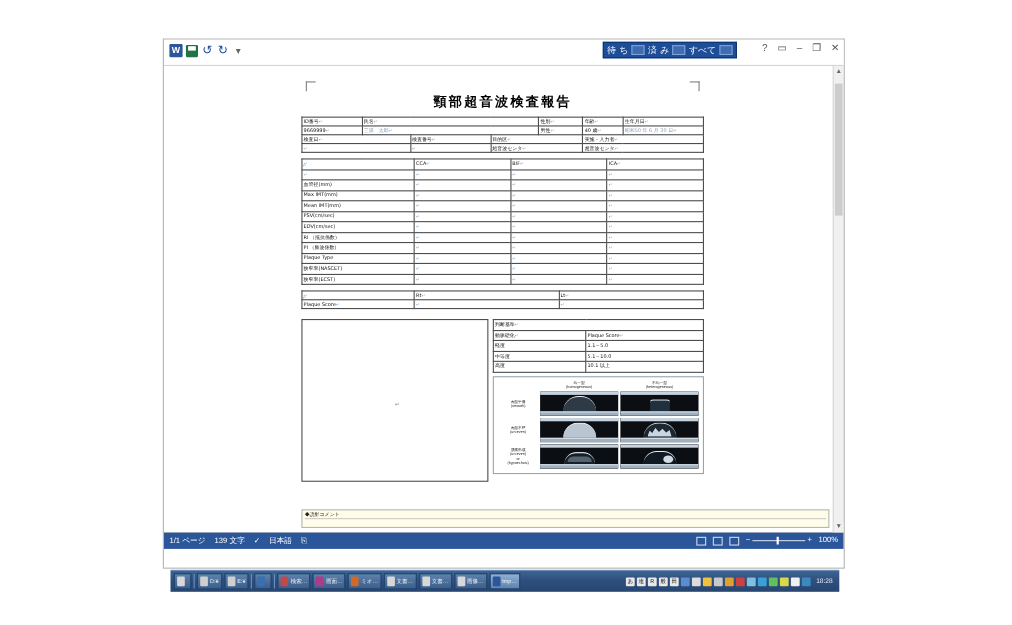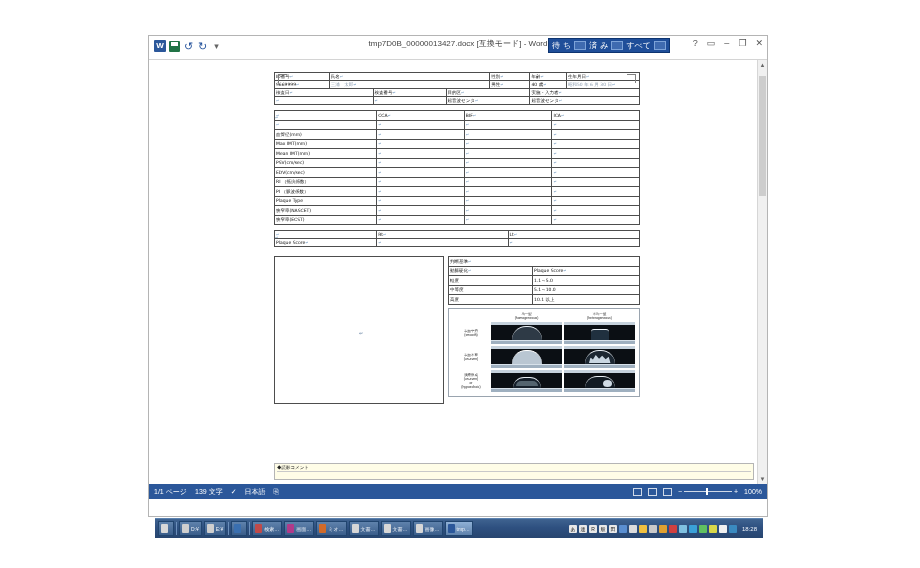--- a/index.html
+++ b/index.html
@@ -280,21 +280,20 @@
   <div id="word-window">
 
     <div class="titlebar">
       <div class="qat">
         <span class="word-logo">W</span>
         <span class="save-ico"></span>
         <span class="qat-ico undo-ico">↺</span>
         <span class="qat-ico redo-ico">↻</span>
         <span class="qat-ico dot-ico">▾</span>
       </div>
-      <div class="title-text">tmp7D0B_00000013427.docx [互換モード] - Word</div>
 
       <div class="ime-bar">
         <span>待</span>
         <span>ち</span>
         <span class="ime-box"></span>
         <span>済</span>
         <span>み</span>
         <span class="ime-box"></span>
         <span>すべて</span>
         <span class="ime-box"></span>
@@ -311,20 +310,21 @@
 
     <div class="ribbon-body"></div>
 
     <div class="doc-canvas">
       <div class="page">
 
         <div class="page-inner">
           <div class="crop tl"></div>
           <div class="crop tr"></div>
 
+          <div class="doc-title">頸部超音波検査報告</div>
 
           <table class="wt">
             <colgroup>
               <col style="width:15%">
                 <col style="width:12%">
                 <col style="width:20%">
                 <col style="width:12%">
               <col style="width:11%">
                 <col style="width:10%">
                 <col style="width:20%">

